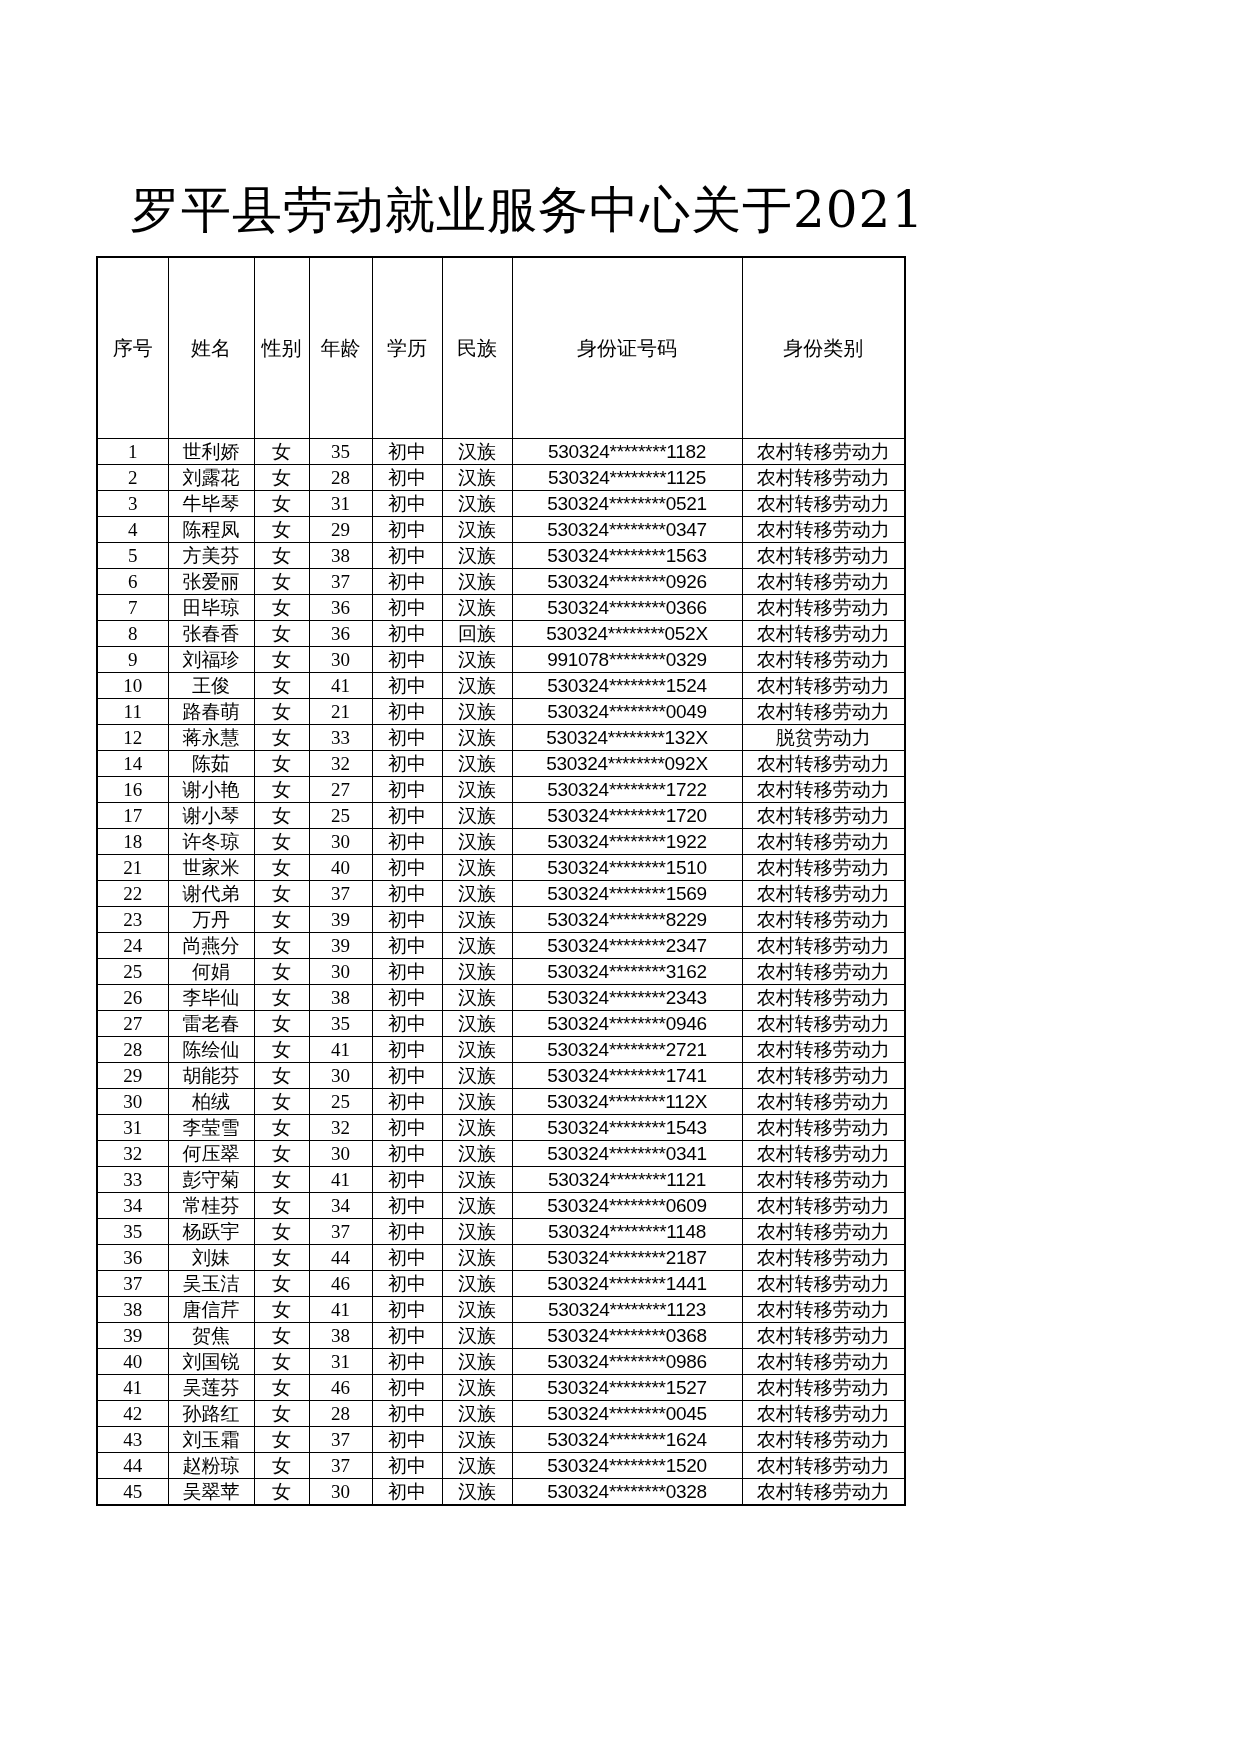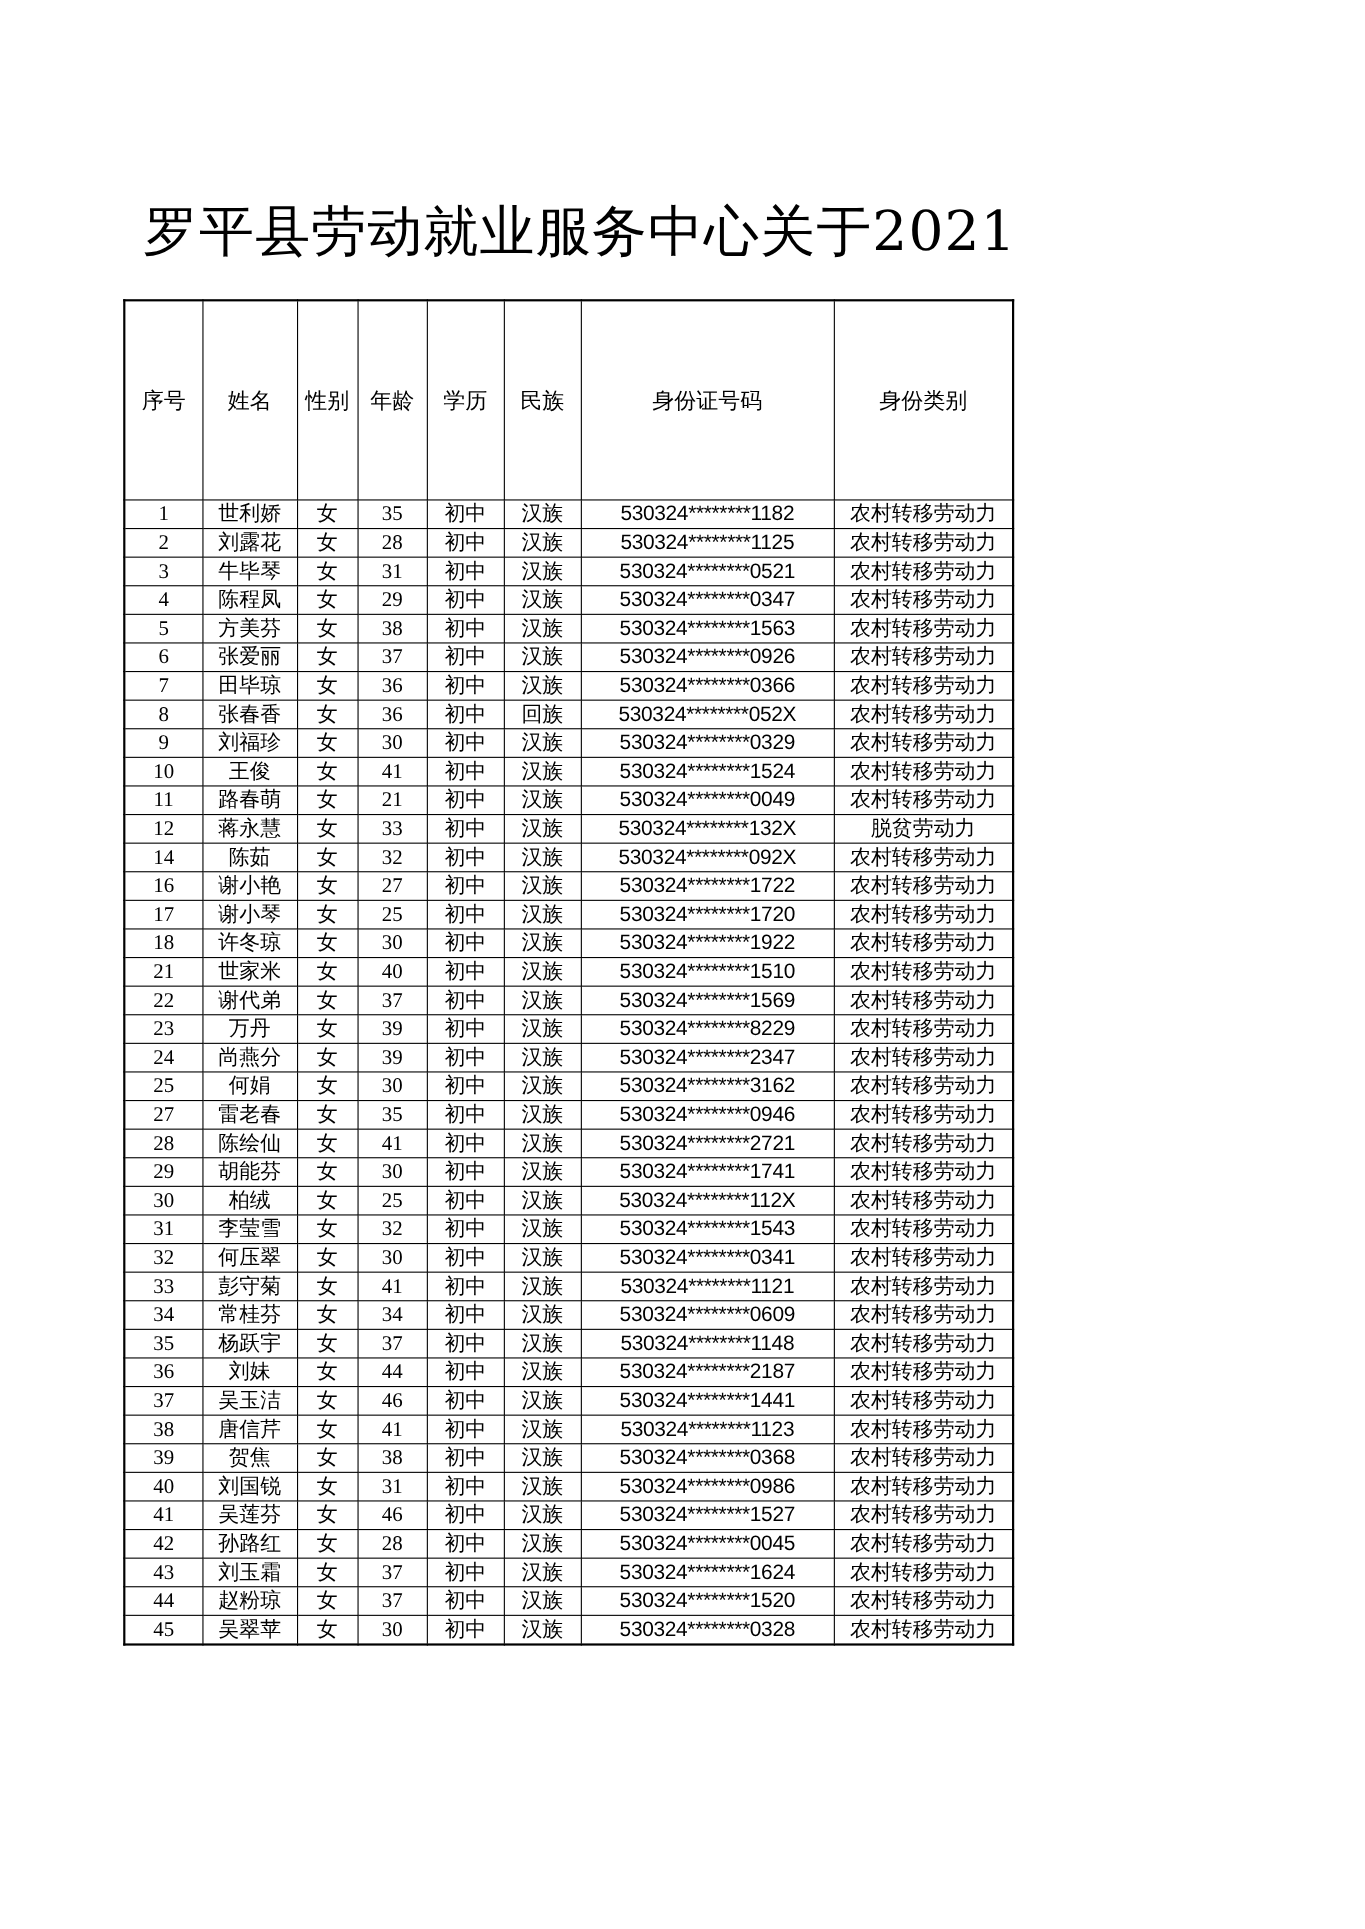--- a/index.html
+++ b/index.html
@@ -2,22 +2,22 @@
 <html><head>
 <meta charset="utf-8">
 <style>
   html, body { margin:0; padding:0; background:#ffffff; }
   body { width:1241px; height:1754px; position:relative; overflow:hidden;
          font-family:"DejaVu Serif","Liberation Serif",serif; color:#000; }
   .title { position:absolute; left:130px; top:170px; width:790px; height:80px;
            overflow:hidden; white-space:nowrap;
            font-family:"DejaVu Serif","Liberation Serif",serif;
            font-size:50px; line-height:80px; letter-spacing:1px; }
-  table.sheet { position:absolute; left:112px; top:256px; border-collapse:collapse;
-                table-layout:fixed;margin-top:16px; }
+  table.sheet { position:absolute; left:96px; top:256px; border-collapse:collapse;
+                table-layout:fixed; }
   table.sheet th, table.sheet td { border:1px solid #000; padding:0; text-align:center;
                 white-space:nowrap; overflow:hidden; }
   table.sheet th { height:180px; font-family:"DejaVu Sans","Liberation Sans",sans-serif;
                 font-weight:normal; font-size:20px; }
   table.sheet td { height:25px; font-size:19px; line-height:25px; }
   table.sheet { border:2px solid #000; }
   td.id { font-family:Liberation Sans, sans-serif; font-size:20px; letter-spacing:-0.3px; }
   td.num { font-family:"Liberation Serif","DejaVu Serif",serif; font-size:21px; }
   td.cat { text-align:left; font-size:19px; }
   td.cat.center { text-align:center; }
@@ -131,21 +131,21 @@
         <td class="id">530324********052X</td>
         <td class="cat">农村转移劳动力</td>
       </tr>
       <tr>
         <td class="num">9</td>
         <td>刘福珍</td>
         <td>女</td>
         <td class="num">30</td>
         <td>初中</td>
         <td>汉族</td>
-        <td class="id">530324********0329</td>
+        <td class="id">991078********0329</td>
         <td class="cat">农村转移劳动力</td>
       </tr>
       <tr>
         <td class="num">10</td>
         <td>王俊</td>
         <td>女</td>
         <td class="num">41</td>
         <td>初中</td>
         <td>汉族</td>
         <td class="id">530324********1524</td>
@@ -252,20 +252,30 @@
         <td class="cat">农村转移劳动力</td>
       </tr>
       <tr>
         <td class="num">25</td>
         <td>何娟</td>
         <td>女</td>
         <td class="num">30</td>
         <td>初中</td>
         <td>汉族</td>
         <td class="id">530324********3162</td>
+        <td class="cat">农村转移劳动力</td>
+      </tr>
+      <tr>
+        <td class="num">26</td>
+        <td>李毕仙</td>
+        <td>女</td>
+        <td class="num">38</td>
+        <td>初中</td>
+        <td>汉族</td>
+        <td class="id">530324********2343</td>
         <td class="cat">农村转移劳动力</td>
       </tr>
       <tr>
         <td class="num">27</td>
         <td>雷老春</td>
         <td>女</td>
         <td class="num">35</td>
         <td>初中</td>
         <td>汉族</td>
         <td class="id">530324********0946</td>

